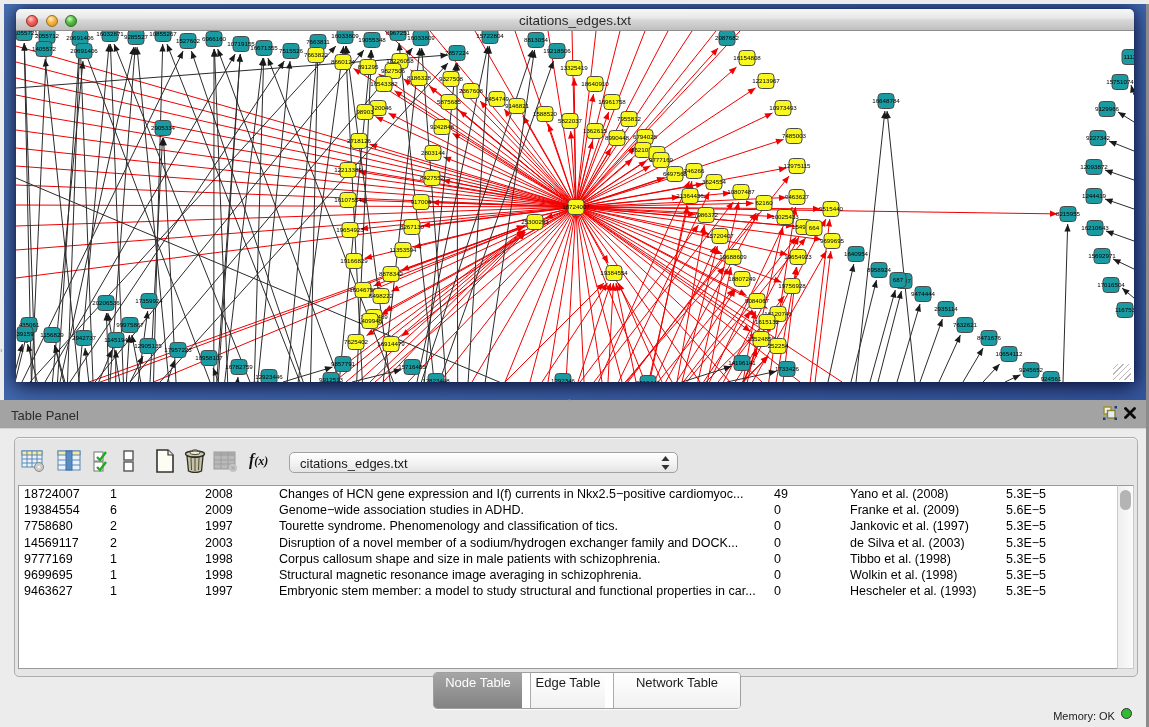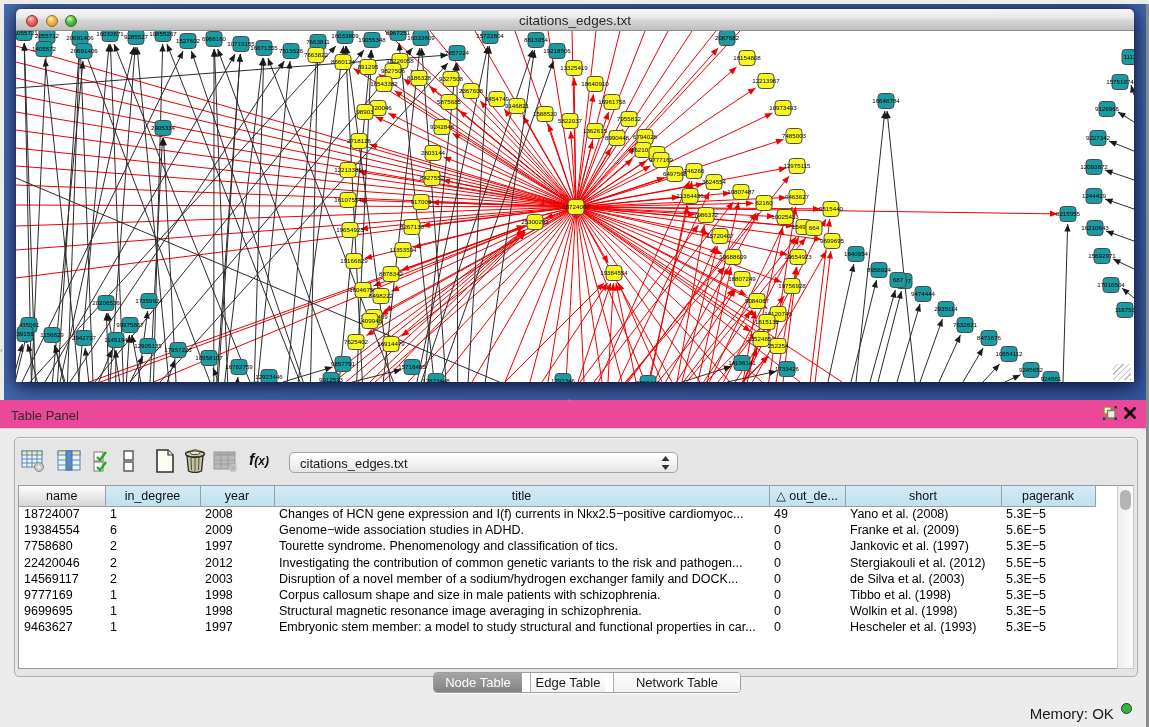--- a/index.html
+++ b/index.html
@@ -16,46 +16,46 @@
 #titlebar .title { position:absolute; width:100%; text-align:center; top:3.5px; font-size:13.5px; color:#2a2a2a; }
 .tl { position:absolute; top:6px; width:12px; height:12px; border-radius:50%; }
 #tl-r { left:10px; background:radial-gradient(circle at 38% 30%, #ffc9c4 0%, #f0605a 45%, #c93a34 100%); border:0.5px solid #9c2a26;}
 #tl-y { left:30px; background:radial-gradient(circle at 38% 30%, #ffeec2 0%, #f5b23e 45%, #cf8c1f 100%); border:0.5px solid #9a6f1e;}
 #tl-g { left:49px; background:radial-gradient(circle at 38% 30%, #d3f5c8 0%, #52bb3f 45%, #2f8f26 100%); border:0.5px solid #2a711f;}
 #canvas { position:absolute; left:0; top:22px; width:1118px; height:351px; background:#ffffff; overflow:hidden; }
 #grip { position:absolute; right:3px; bottom:2px; width:18px; height:16px;
   background:repeating-linear-gradient(135deg, transparent 0 3px, #b9b9b9 3px 4px); }
 
 #tablepanel { position:absolute; left:0; top:400px; width:1146px; height:327px; background:#ececec; }
-#tp-header { position:absolute; left:0; top:0; width:100%; height:29px; background:#ec4899; border-bottom:1px solid #d2d2d2;text-align:center;}
+#tp-header { position:absolute; left:0; top:0; width:100%; height:29px; background:#a3a3a3; border-bottom:1px solid #d2d2d2;text-align:center;}
 #tp-header .t { position:absolute; left:11px; top:8px; font-size:13px; color:#2c2c2c; }
 #tp-float { position:absolute; right:29px; top:6px; }
 #container { position:absolute; left:14px; top:37px; width:1124px; height:240px;
   border:1px solid #adadad; border-radius:5px; background:#e5e5e5; box-shadow:inset 0 1px 0 #f6f6f6; }
 #toolbar { position:absolute; left:0; top:0; width:100%; height:46px; }
 .ticon { position:absolute; top:11px; }
 #dropdown { position:absolute; left:274px; top:14px; width:389px; height:21px; border:1px solid #a2a2a2; border-radius:5px;
   background:linear-gradient(#ffffff,#f2f2f2 55%,#e4e4e4); }
 #dropdown .dt { position:absolute; left:10px; top:3px; font-size:13px; color:#1a1a1a; }
 
 #tblwrap { position:absolute; left:3px; top:47px; width:1104px; height:184px; background:#fff; border:1px solid #9a9a9a; border-right:1px solid #c0c0c0;}
 table { border-collapse:collapse; table-layout:fixed; width:1076px; font-size:12.5px; }
 th { height:20px; font-weight:normal; text-align:center; border:1px solid #9e9e9e; border-top:none; overflow:hidden; white-space:nowrap;
   background:linear-gradient(#d3ebf6,#bfe0ee); padding:0; font-size:12.5px; color:#111;}
 th.first { background:linear-gradient(#fdfdfd,#d6d6d6); border-left:none;}
 td { height:16.2px; padding:0 0 0 5px; overflow:hidden; white-space:nowrap; color:#000; border:none; }
 #scrollbar { position:absolute; right:3px; top:47px; width:17px; height:184px; background:linear-gradient(90deg,#efefef,#fbfbfb); border:1px solid #c9c9c9; border-top:1px solid #9a9a9a;}
 #thumb { position:absolute; left:2px; top:4px; width:11px; height:20px; border-radius:6px; background:#b4b4b4; }
 
-#tabs { position:absolute; left:433px; top:272px; height:21px; display:flex; border:1px solid #9f9f9f; border-radius:4px; overflow:hidden;
+#tabs { position:absolute; left:433px; top:272px; height:37px; display:flex; border:1px solid #9f9f9f; border-radius:4px; overflow:hidden;
   background:#fff; box-shadow:0 1px 0 rgba(255,255,255,.8);}
 .tab { font-size:13px; color:#1c1c1c; text-align:center; line-height:20px; background:linear-gradient(#ffffff,#f1f1f1); }
 .tab.sel { background:linear-gradient(#a5a5a5,#838383); color:#fff; }
 .tab + .tab { border-left:1px solid #ababab;margin-left:8px; }
-#status { position:absolute; right:14px; bottom:5px; font-size:15px; color:#1a1a1a; }
+#status { position:absolute; right:14px; bottom:5px; font-size:11px; color:#1a1a1a; }
 #greendot { position:absolute; right:-0px; top:-2px; width:11px; height:11px; border-radius:50%; background:#2fbb33; border:1px solid #333; }
 </style></head>
 <body>
 <div id="app">
   <div id="netpanel">
     <div id="win">
       <div id="titlebar">
         <div class="tl" id="tl-r"></div>
           <div class="tl" id="tl-y"></div>
           <div class="tl" id="tl-g"></div>
@@ -915,21 +915,21 @@
 <svg class="ticon" style="left:198px" width="25" height="24">
  <rect x="1" y="3" width="21" height="17" fill="#b9b9b9" stroke="#9a9a9a"></rect>
  <rect x="1" y="3" width="21" height="4" fill="#a8a8a8"></rect>
  <line x1="1" y1="11" x2="22" y2="11" stroke="#9e9e9e"></line>
             <line x1="1" y1="15" x2="22" y2="15" stroke="#9e9e9e"></line>
  <line x1="8" y1="3" x2="8" y2="20" stroke="#9e9e9e"></line>
             <line x1="15" y1="3" x2="15" y2="20" stroke="#9e9e9e"></line>
  <circle cx="20" cy="19" r="4" fill="#c4c4c4"></circle>
             <path d="M18.4 17.4 L21.6 20.6 M21.6 17.4 L18.4 20.6" stroke="#ababab" stroke-width="1.3"></path>
 </svg>
-<div class="ticon" style="left:234px; top:13px; font-family:Liberation Sans, sans-serif; font-style:italic; font-weight:bold; font-size:16px; color:#111;">f<span style="font-size:12px">(x)</span></div>
+<div class="ticon" style="left:234px; top:13px; font-family:Liberation Serif, serif; font-style:italic; font-weight:bold; font-size:16px; color:#111;">f<span style="font-size:12px">(x)</span></div>
 
         <div id="dropdown">
             <span class="dt">citations_edges.txt</span>
             <svg class="ar2" width="9" height="14" style="position:absolute;right:7px;top:3px">
               <path d="M4.5 0 L8.5 5 L0.5 5 Z" fill="#333"></path>
               <path d="M4.5 14 L8.5 9 L0.5 9 Z" fill="#333"></path>
             </svg>
           </div>
       </div>
       <div id="tblwrap">
@@ -937,29 +937,20 @@
         <colgroup>
               <col style="width:86px">
               <col style="width:95px">
               <col style="width:74px">
               <col style="width:495px">
               <col style="width:76px">
               <col style="width:156px">
               <col style="width:94px">
             </colgroup>
         <tbody>
-              <tr>
-                <th class="first">name</th>
-                <th>in_degree</th>
-                <th>year</th>
-                <th>title</th>
-                <th>△ out_de...</th>
-                <th>short</th>
-                <th>pagerank</th>
-              </tr>
         <tr>
                 <td>18724007</td>
                 <td>1</td>
                 <td>2008</td>
                 <td>Changes of HCN gene expression and I(f) currents in Nkx2.5−positive cardiomyoc...</td>
                 <td>49</td>
                 <td>Yano et al. (2008)</td>
                 <td>5.3E−5</td>
               </tr>
         <tr>
@@ -972,29 +963,20 @@
                 <td>5.6E−5</td>
               </tr>
         <tr>
                 <td>7758680</td>
                 <td>2</td>
                 <td>1997</td>
                 <td>Tourette syndrome. Phenomenology and classification of tics.</td>
                 <td>0</td>
                 <td>Jankovic et al. (1997)</td>
                 <td>5.3E−5</td>
-              </tr>
-        <tr>
-                <td>22420046</td>
-                <td>2</td>
-                <td>2012</td>
-                <td>Investigating the contribution of common genetic variants to the risk and pathogen...</td>
-                <td>0</td>
-                <td>Stergiakouli et al. (2012)</td>
-                <td>5.5E−5</td>
               </tr>
         <tr>
                 <td>14569117</td>
                 <td>2</td>
                 <td>2003</td>
                 <td>Disruption of a novel member of a sodium/hydrogen exchanger family and DOCK...</td>
                 <td>0</td>
                 <td>de Silva et al. (2003)</td>
                 <td>5.3E−5</td>
               </tr>

